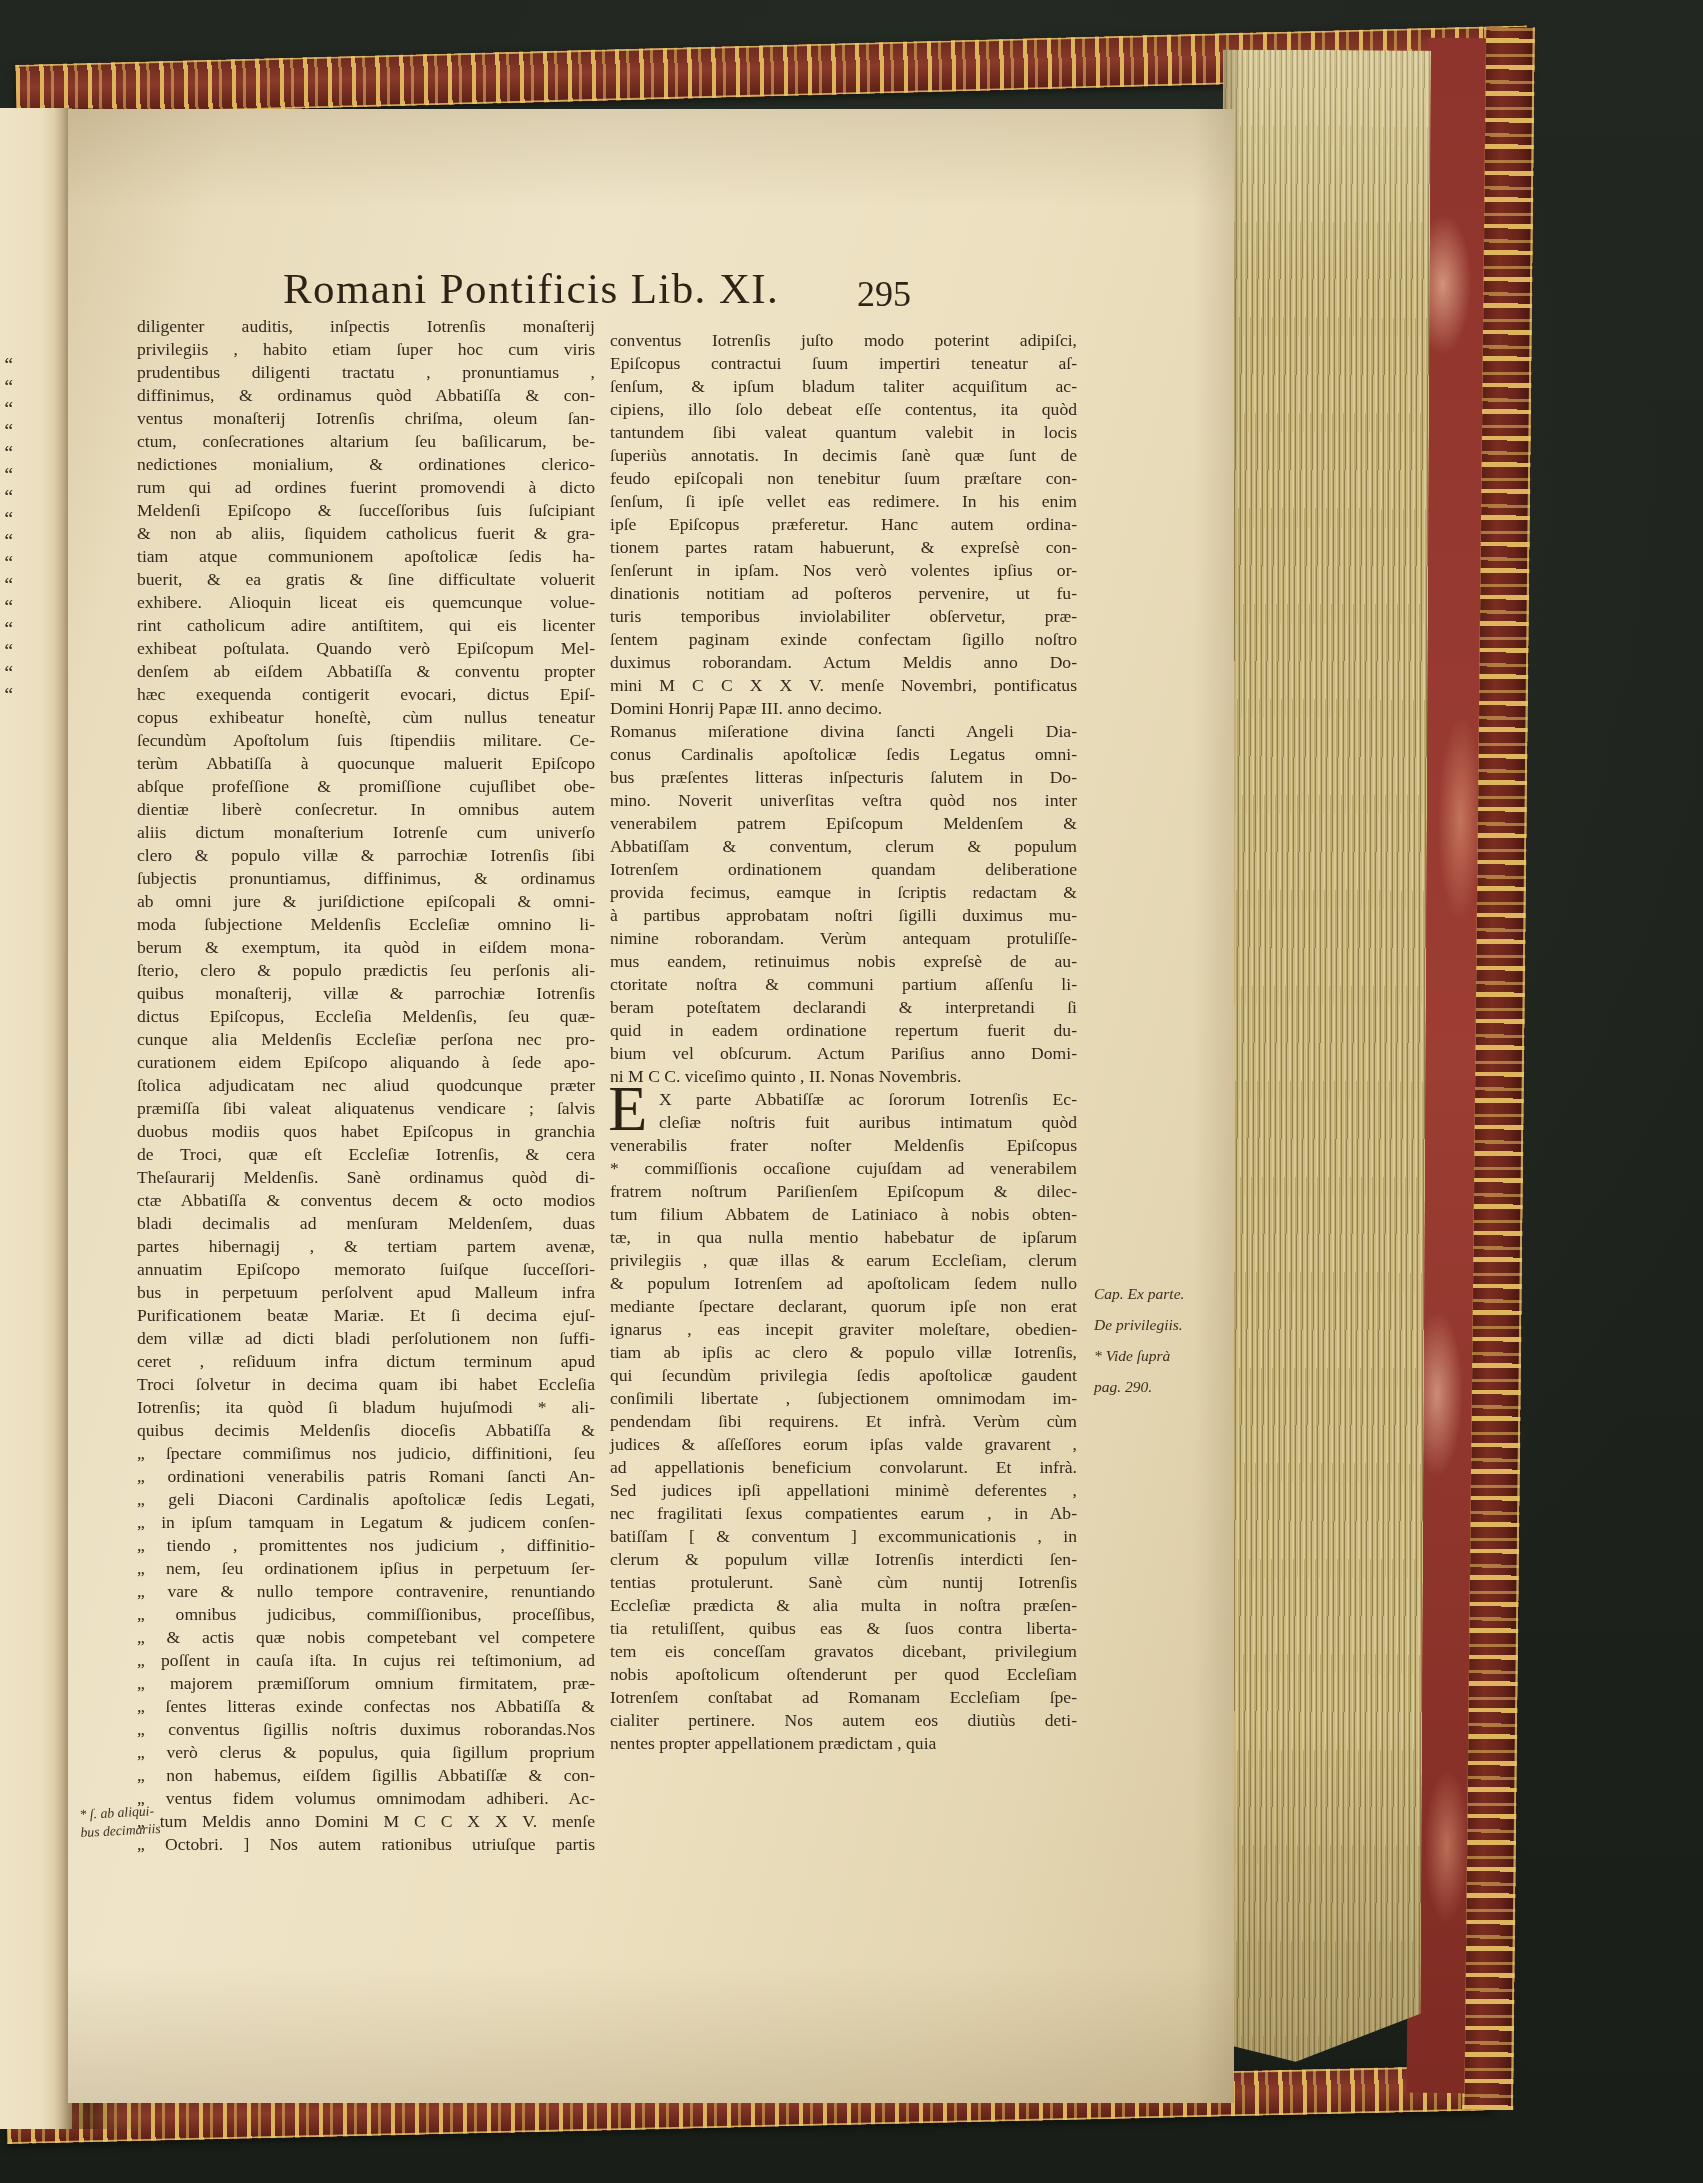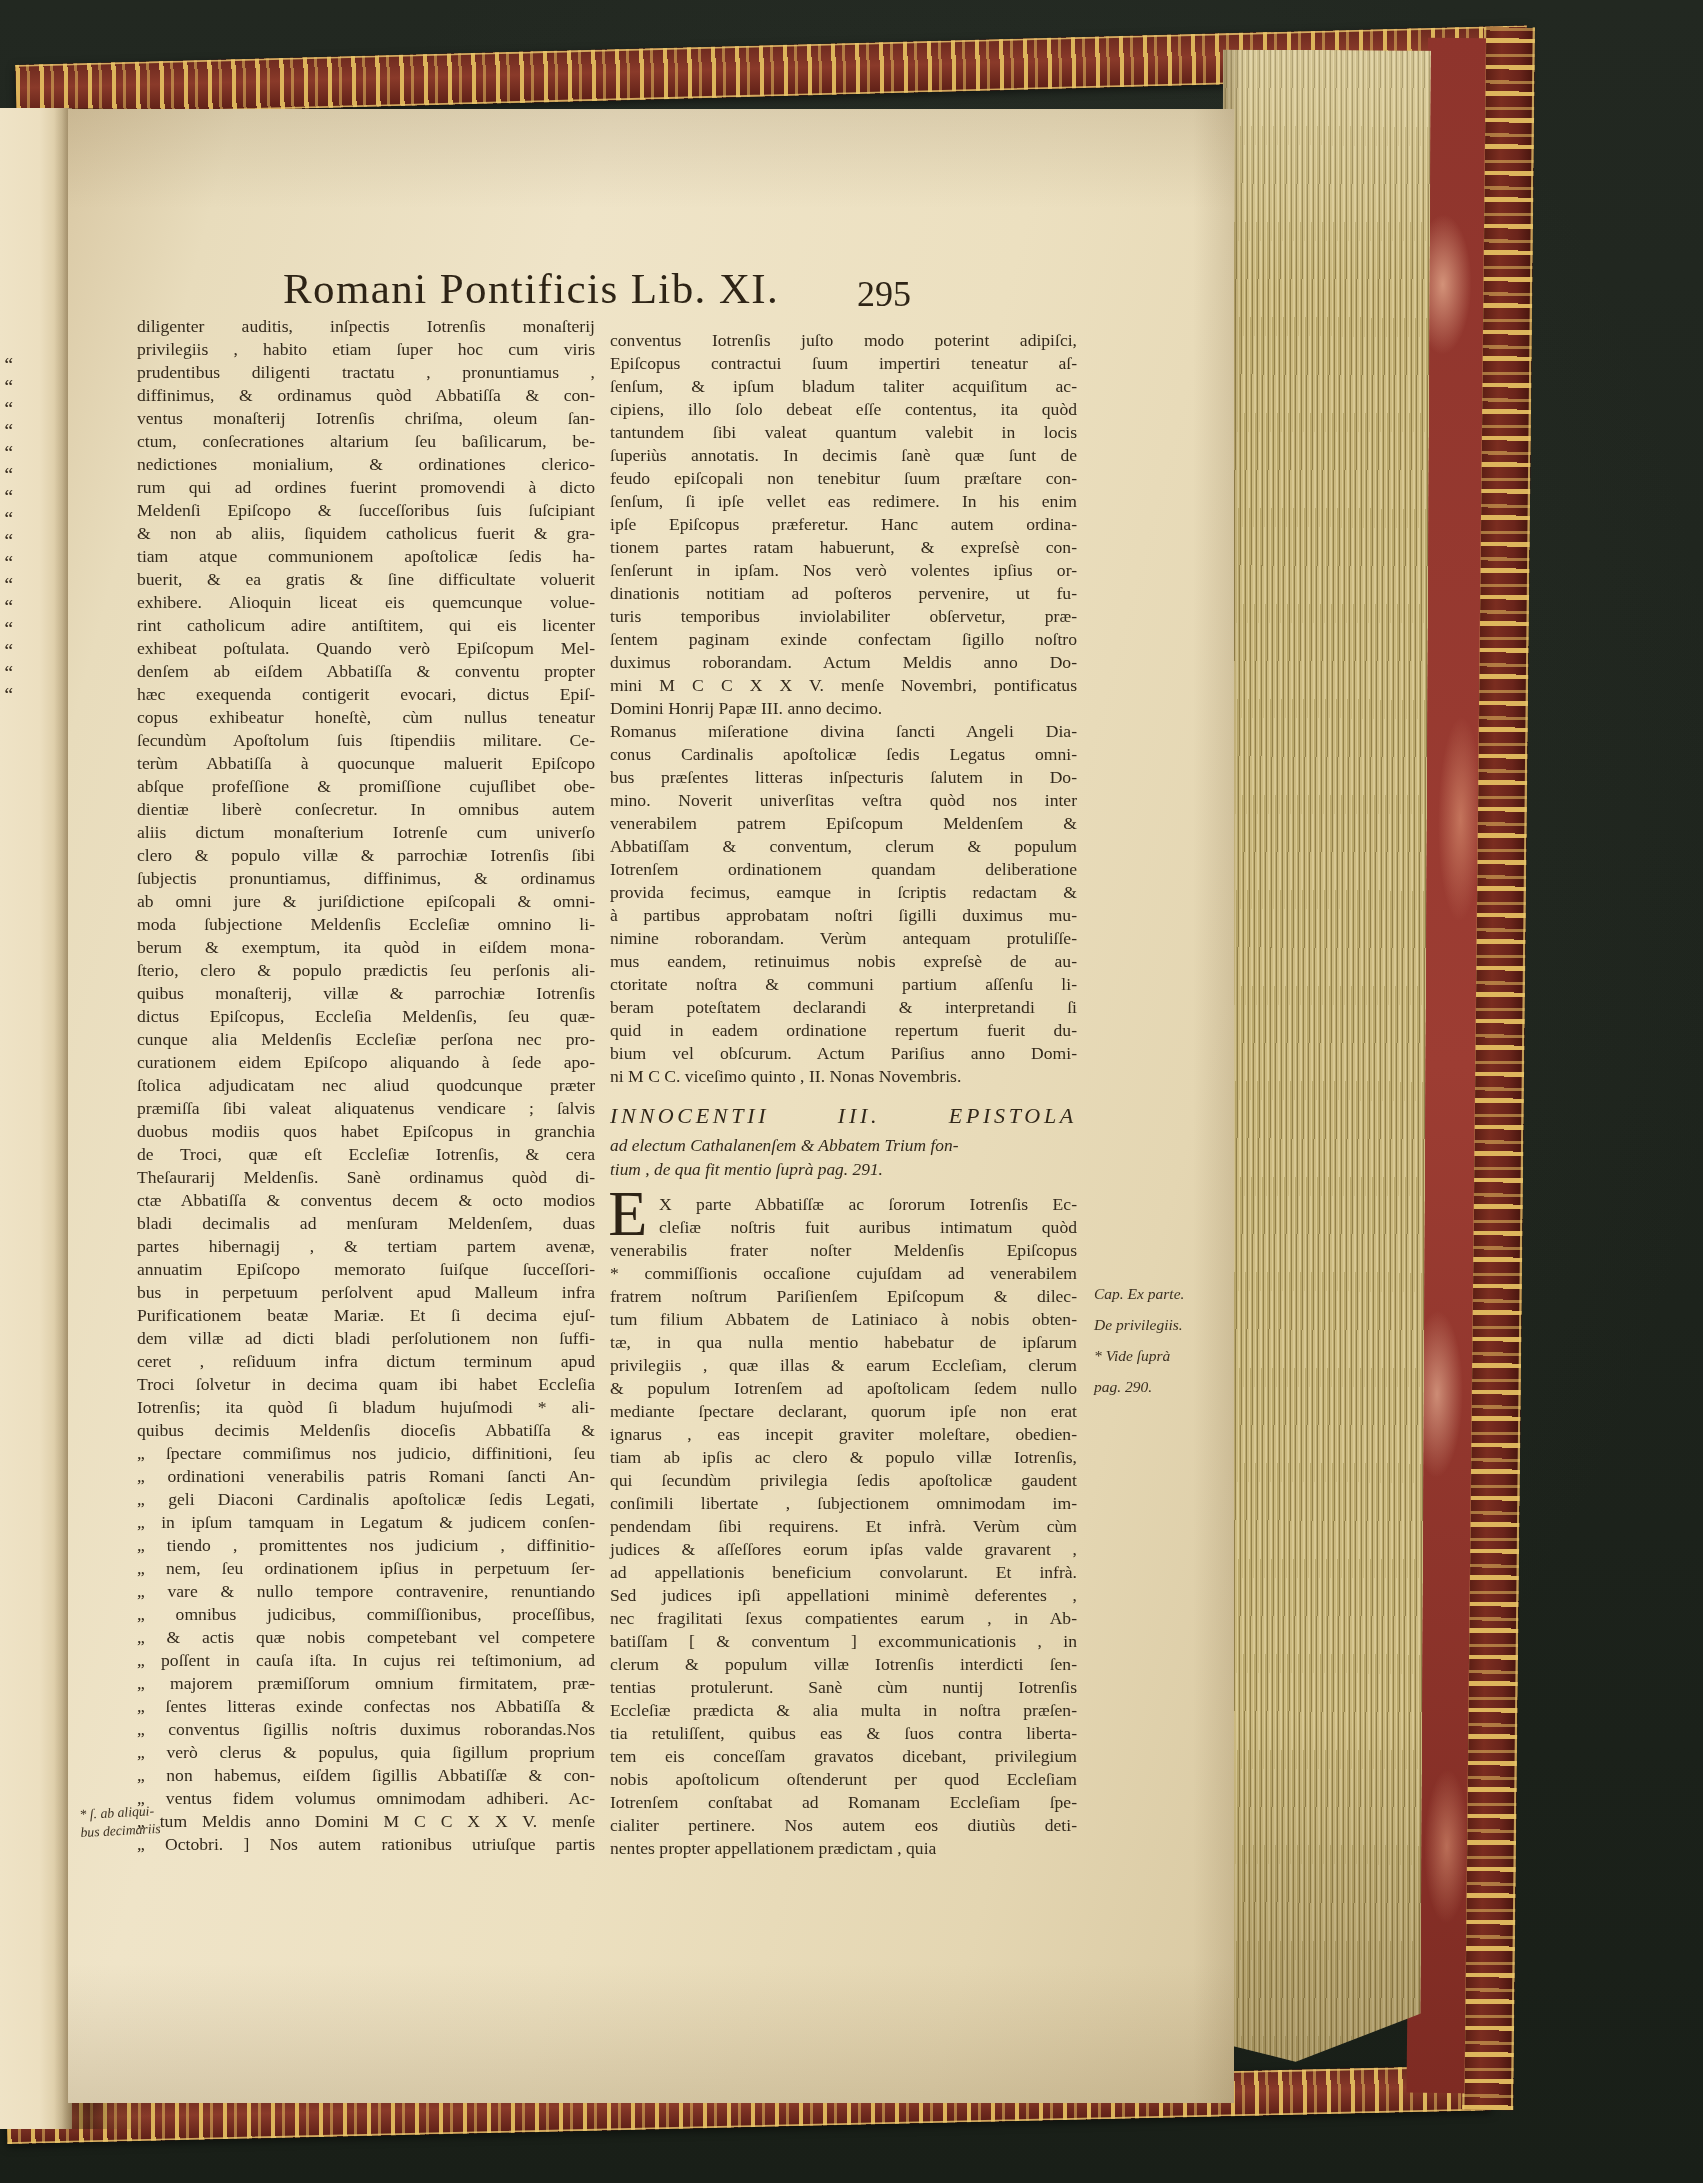--- a/index.html
+++ b/index.html
@@ -249,25 +249,20 @@
 provida fecimus, eamque in ſcriptis redactam &amp;
 à partibus approbatam noſtri ſigilli duximus mu-
 nimine roborandam. Verùm antequam protuliſſe-
 mus eandem, retinuimus nobis expreſsè de au-
 ctoritate noſtra &amp; communi partium aſſenſu li-
 beram poteſtatem declarandi &amp; interpretandi ſi
 quid in eadem ordinatione repertum fuerit du-
 bium vel obſcurum. Actum Pariſius anno Domi-</div>
       <div class="lastline">ni M C C. viceſimo quinto , II. Nonas Novembris.</div>
 
-      <div class="heading">
-        <div class="heading-title">INNOCENTII III. EPISTOLA</div>
-        <div class="heading-sub">ad electum Cathalanenſem &amp; Abbatem Trium fon-
-tium , de qua fit mentio ſuprà pag. 291.</div>
-      </div>
 
       <div class="p3-start">
         <div class="dropcap">E</div>
         <div class="lines">X parte Abbatiſſæ ac ſororum Iotrenſis Ec-
 cleſiæ noſtris fuit auribus intimatum quòd</div>
       </div>
       <div class="lines">venerabilis frater noſter Meldenſis Epiſcopus
 * commiſſionis occaſione cujuſdam ad venerabilem
 fratrem noſtrum Pariſienſem Epiſcopum &amp; dilec-
 tum filium Abbatem de Latiniaco à nobis obten-

